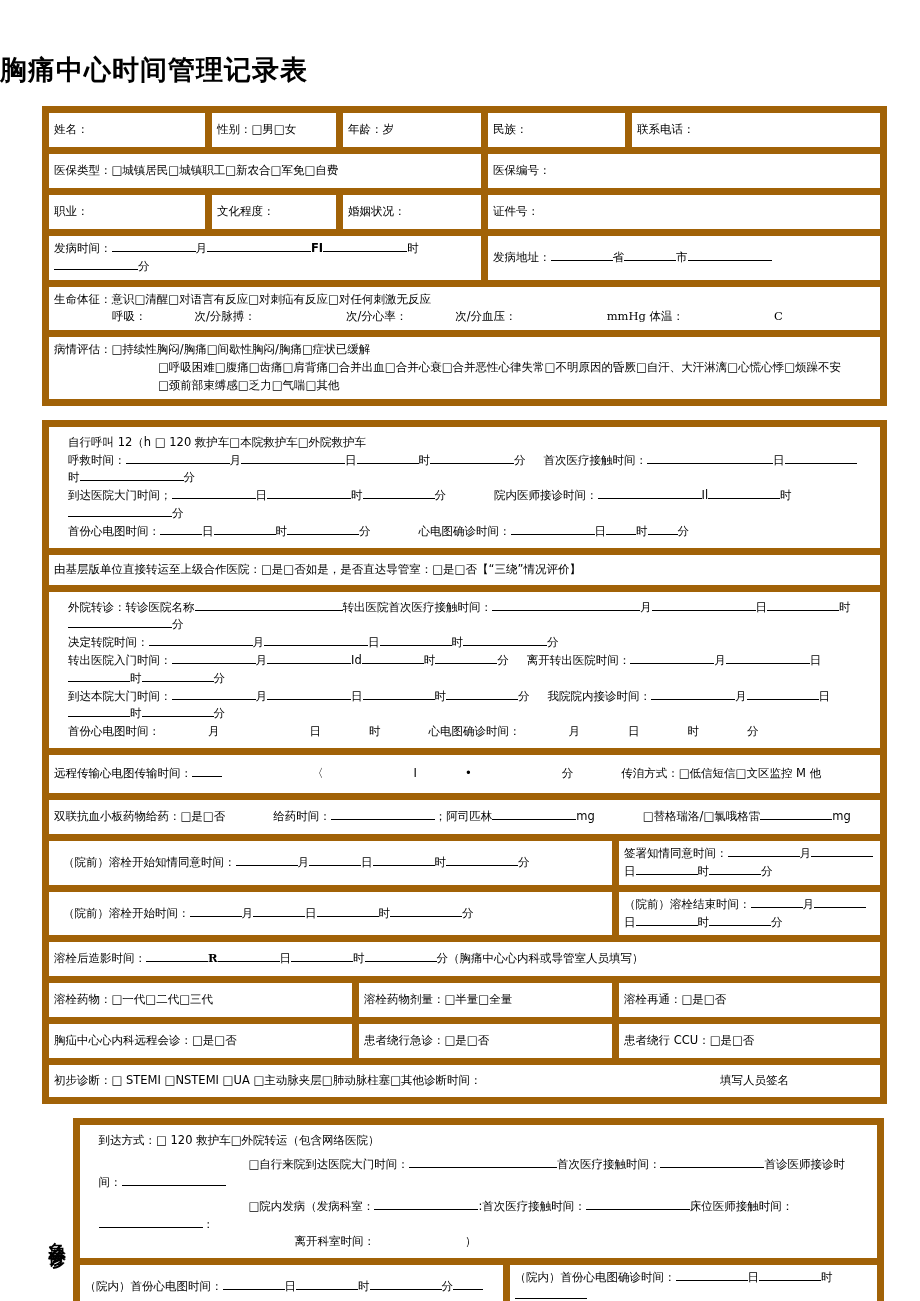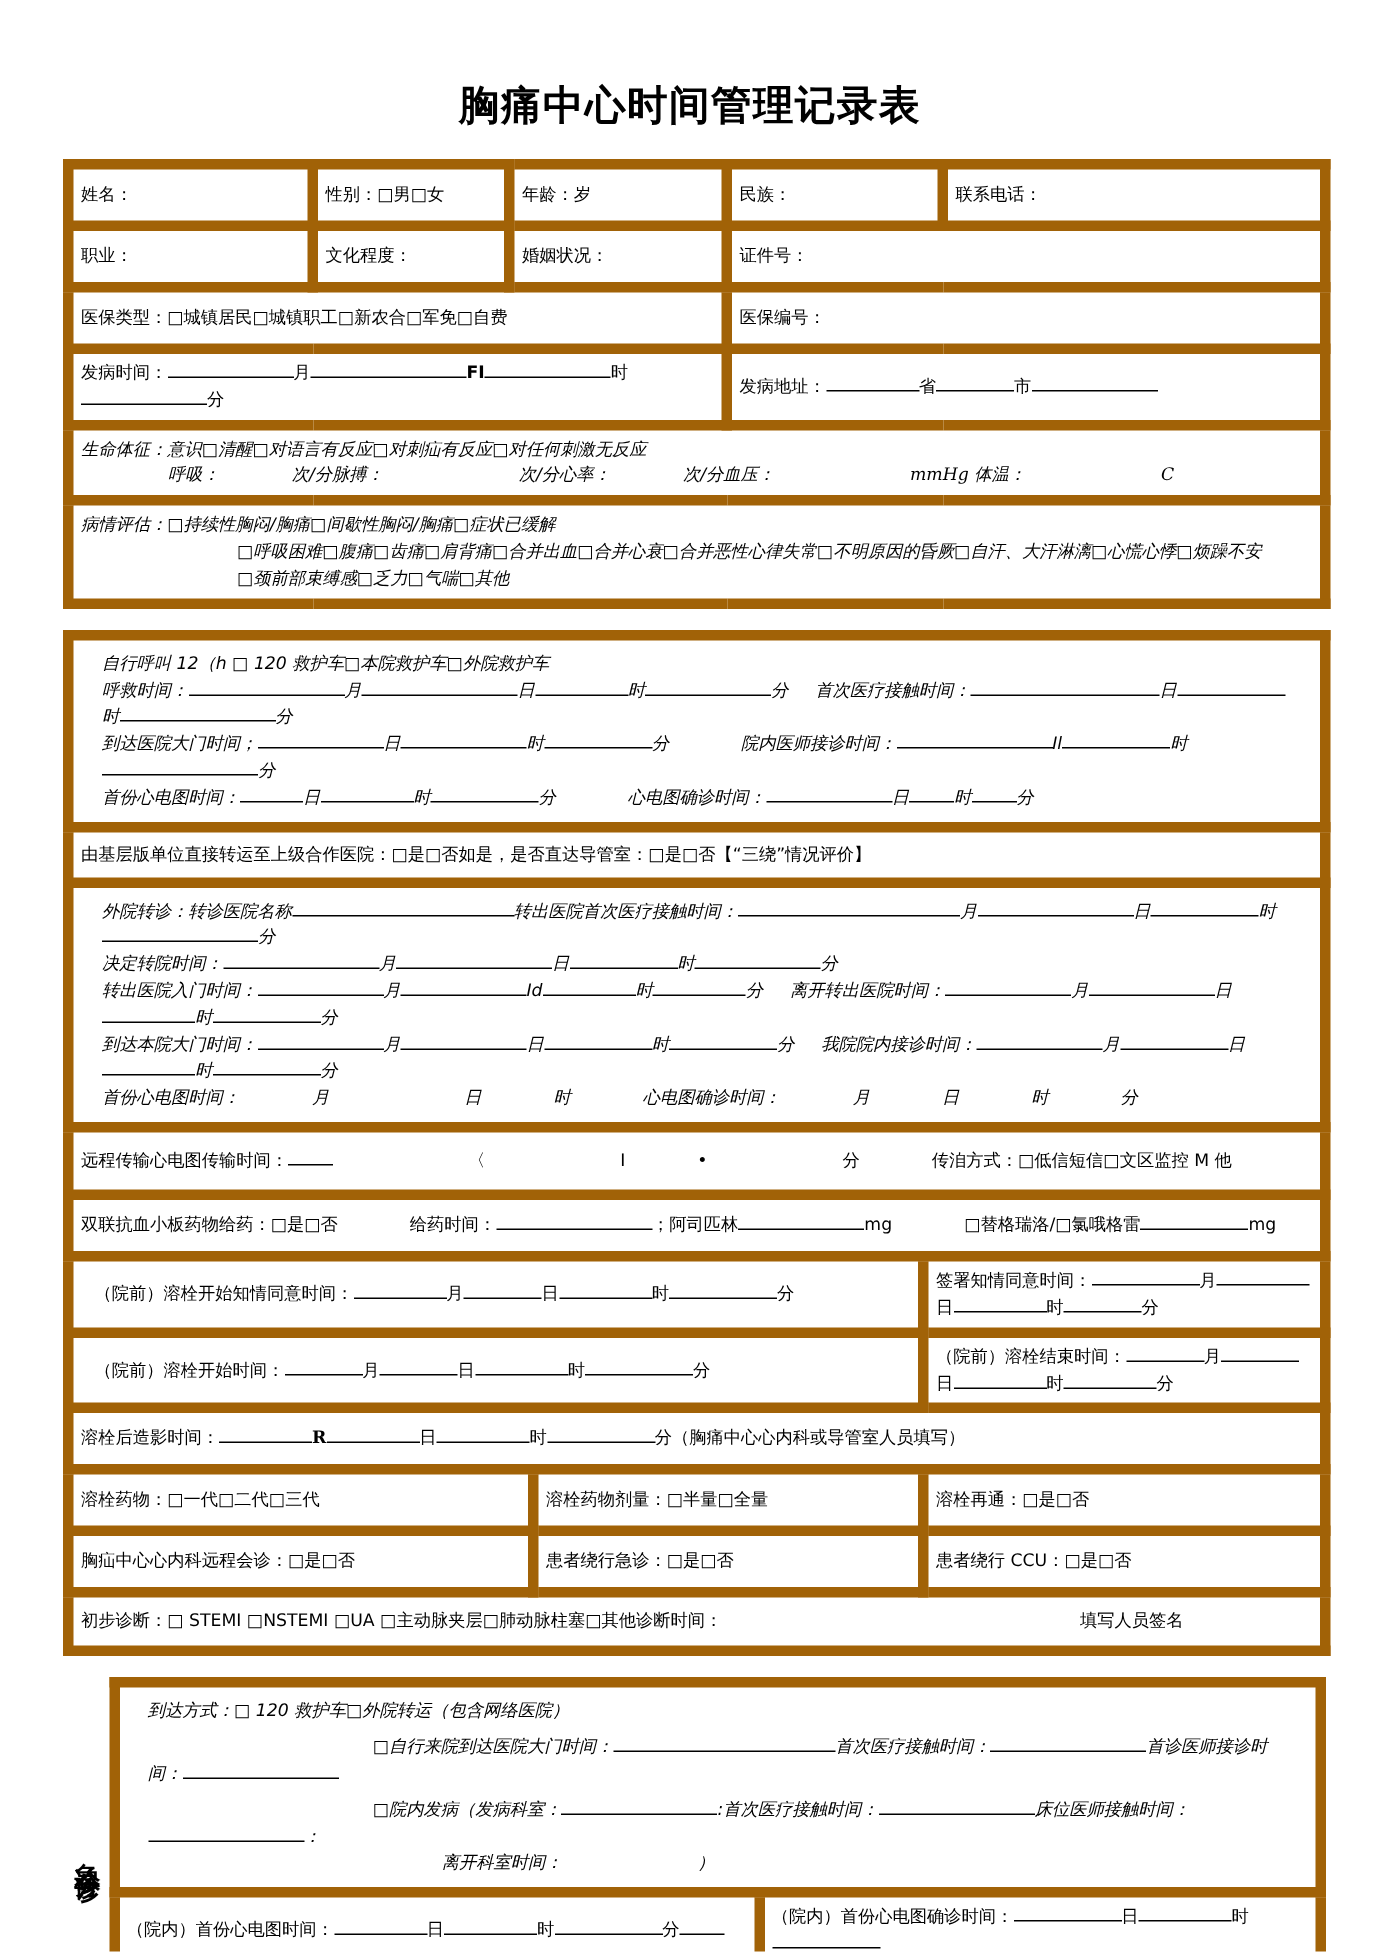--- a/index.html
+++ b/index.html
@@ -17,21 +17,20 @@
     overflow: hidden;
   }
   .page {
     width: 920px;
     height: 1301px;
     padding: 0;
     box-sizing: border-box;
     position: relative;
   }
   .doc-title {
-    text-align: center;
     font-size: 27px;
     font-weight: bold;
     letter-spacing: 1px;
     padding-top: 52px;
     padding-bottom: 18px;
     font-family: Liberation Sans, sans-serif;
   }
 
   table.grid {
     border-collapse: collapse;
@@ -55,21 +54,21 @@
   .u8  { width: 42px; }
   .u10 { width: 52px; }
   .u12 { width: 62px; }
   .u14 { width: 72px; }
   .u16 { width: 84px; }
   .u20 { width: 104px; }
   .u24 { width: 126px; }
   .u28 { width: 148px; }
 
   .row-tall td { height: 26px; }
-  .multi { line-height: 1.9; font-style: italic; }
+  .multi { line-height: 1.9; }
   .indent { display: inline-block; width: 58px; }
   .indent2 { display: inline-block; width: 104px; }
   .indent3 { display: inline-block; width: 150px; }
   .sp { display: inline-block; width: 18px; }
   .sp-lg { display: inline-block; width: 48px; }
   .sp-xl { display: inline-block; width: 90px; }
 
   
   .vert-cell {
     width: 34px;
@@ -108,28 +107,28 @@
     </colgroup>
     <tbody>
         <tr class="row-tall">
       <td>姓名：</td>
       <td>性别：□男□女</td>
       <td>年龄：岁</td>
       <td>民族：</td>
       <td>联系电话：</td>
     </tr>
     <tr class="row-tall">
+      <td colspan="3">医保类型：□城镇居民□城镇职工□新农合□军免□自费</td>
+      <td colspan="2">医保编号：</td>
+    </tr>
+    <tr class="row-tall">
       <td>职业：</td>
       <td>文化程度：</td>
       <td>婚姻状况：</td>
       <td colspan="2">证件号：</td>
-    </tr>
-    <tr class="row-tall">
-      <td colspan="3">医保类型：□城镇居民□城镇职工□新农合□军免□自费</td>
-      <td colspan="2">医保编号：</td>
     </tr>
     <tr>
       <td colspan="3" style="height:28px">
         <span>发病时间：</span><span class="u u16"></span><span>月</span><span class="u u20"></span><span class="bold">FI</span><span class="u u16"></span><span>时</span><span class="u u16"></span><span>分</span>
       </td>
       <td colspan="2">
         <span>发病地址：</span><span class="u u12"></span><span>省</span><span class="u u10"></span><span>市</span><span class="u u16"></span>
       </td>
     </tr>
     <tr>

